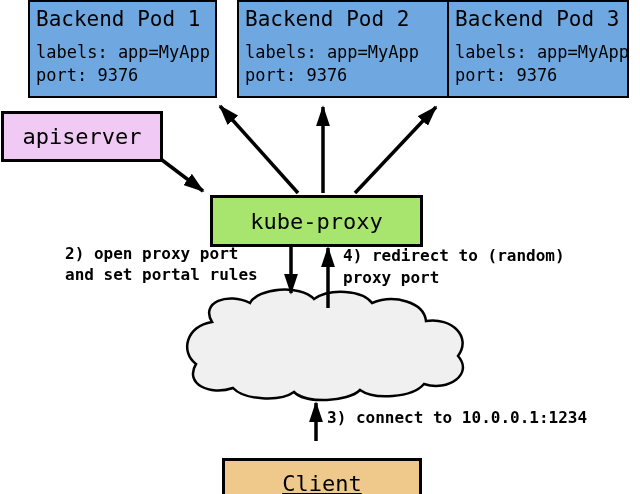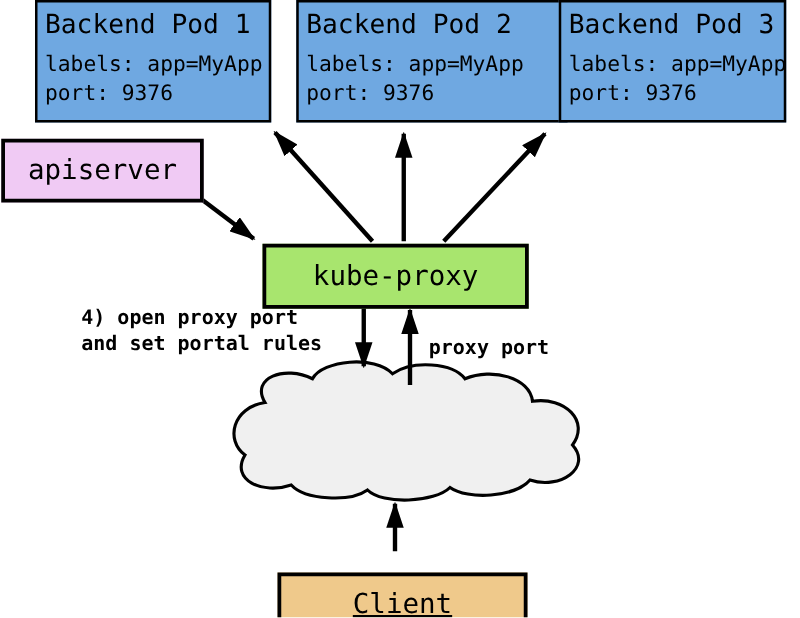--- a/index.html
+++ b/index.html
@@ -110,16 +110,17 @@
   <div class="box node-label apiserver">
     <span>apiserver</span>
   </div>
   <div class="box node-label kubeproxy">
     <span>kube-proxy</span>
   </div>
   <div class="box node-label client">
     <span>Client</span>
   </div>
 
-  <div class="step step2"><span>4) open proxy port</span><br><span>and set portal rules</span></div>
-  <div class="step step4"><br><span>proxy port</span></div>
+  <div class="step step2"><span>2) open proxy port</span><br><span>and set portal rules</span></div>
+  <div class="step step3">3) connect to 10.0.0.1:1234</div>
+  <div class="step step4"><span>4) redirect to (random)</span><br><span>proxy port</span></div>
 
 </div>
 
 </body></html>

